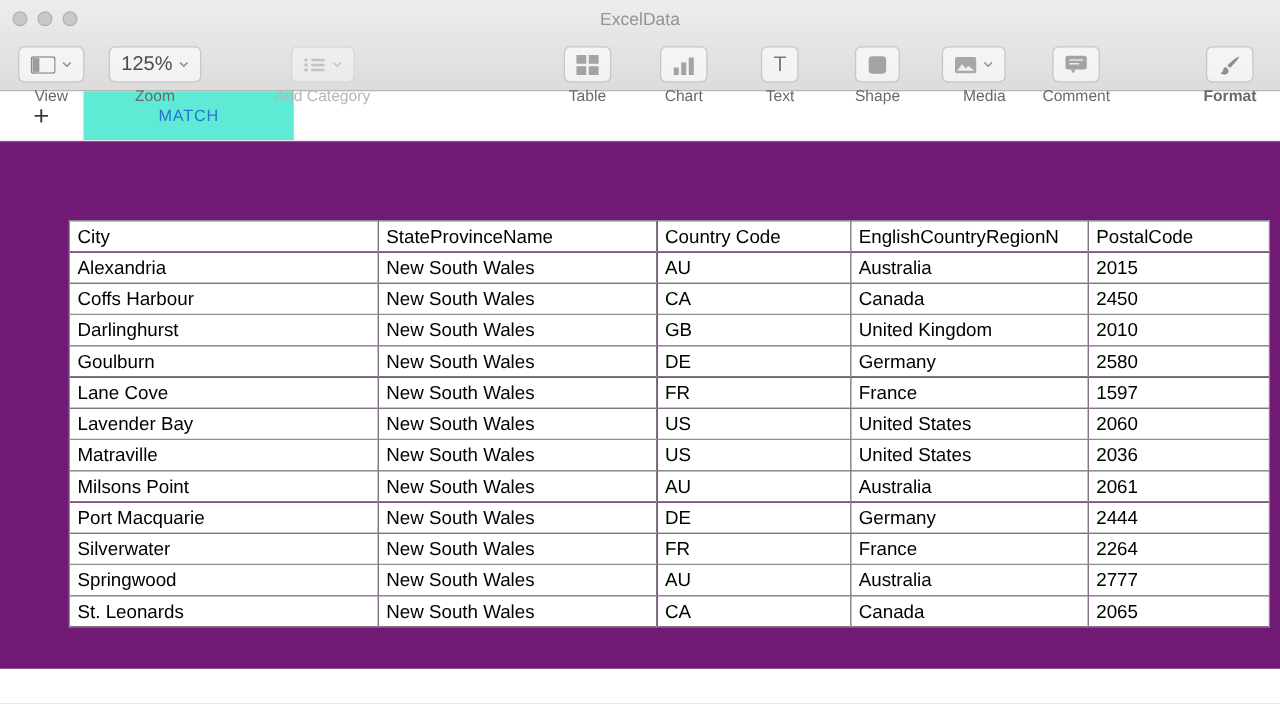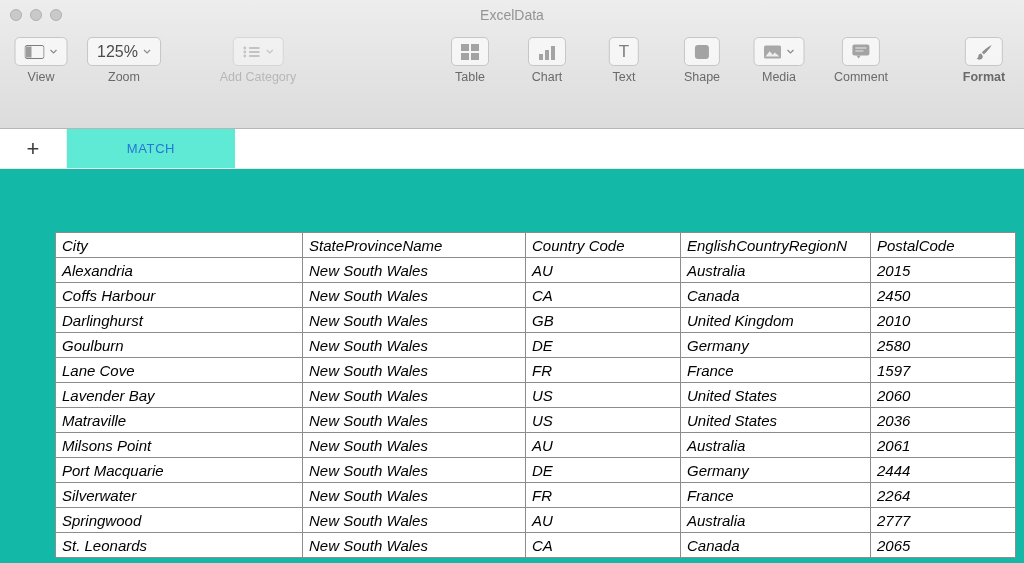--- a/index.html
+++ b/index.html
@@ -2,21 +2,21 @@
 <html><head>
 <meta charset="utf-8">
 <style>
   * { margin:0; padding:0; box-sizing:border-box; }
   html,body { width:1024px; height:563px; overflow:hidden; }
   body { font-family:"Liberation Sans", sans-serif; background:#ffffff; }
   .window { position:relative; width:1024px; height:563px; background:#ffffff; }
 
   
   .chrome {
-    position:relative; height:129px;
+    position:relative; height:73px;
     background:linear-gradient(#ededed,#dcdcdc);
     border-bottom:1px solid #b6b6b6;
   }
   .traffic-lights { position:absolute; top:9px; left:10px; display:flex; gap:8px; }
   .light { width:12px; height:12px; border-radius:50%; background:#c9c9c9; border:1px solid #b0b0b0; }
   .window-title {
     position:absolute; top:7px; left:0; width:100%;
     text-align:center; font-size:14px; color:#949494;
   }
 
@@ -33,38 +33,38 @@
   .tb-label { margin-top:4px; font-size:12.5px; color:#6a6a6a; white-space:nowrap; }
   .tb-item.disabled .tb-btn { border-color:#d6d6d6; background:rgba(255,255,255,0.4); }
   .tb-item.disabled .tb-label { color:#b7b7b7; }
   .zoom-value { font-size:16px; color:#4c4c4c; }
   .t-glyph { font-size:17px; color:#7d7d7d; line-height:1; }
   .chev { flex:none; }
 
   
   .pos-view { left:41px;text-align:center; }  .pos-zoom { left:124px; } .pos-addcat { left:258px; }
   .pos-insert { left:393px; } .pos-table { left:470px; } .pos-chart { left:547px; }
-  .pos-text { left:624px; } .pos-shape { left:702px; } .pos-media { left:779px; }
+  .pos-text { left:624px; } .pos-shape { left:702px; } .pos-media { left:779px;align-items:flex-end; }
   .pos-comment { left:861px; } .pos-format { left:984px;font-weight:bold; }
 
   
   .tabbar { display:flex; height:40px; background:#ffffff; border-bottom:1px solid #e7e7e7; }
   .add-tab {
     width:67px; display:flex; align-items:center; justify-content:center;
     font-size:22px; font-weight:300; color:#3c3c3c;
     border-right:1px solid #ececec; cursor:default;
   }
   .tab { height:100%; display:flex; align-items:center; justify-content:center; cursor:default; }
   .tab.active {
     width:168px; background:#5eead4; color:#2677d3;
     font-size:13px; letter-spacing:0.6px;
   }
 
   
-  .content { position:relative; height:422px; background:#14b8a6;font-style:italic; }
+  .content { position:relative; height:422px; background:#701a75; }
   table.sheet {
     position:absolute; left:55px; top:63px; width:960px;
     border-collapse:collapse; table-layout:fixed;
     font-size:15px; color:#000;
   }
   table.sheet th, table.sheet td {
     border:1px solid #8d8d8d; height:25px; padding:0 4px 0 6px;
     text-align:left; font-weight:400; white-space:nowrap; overflow:hidden;
     background:#ffffff;
   }

